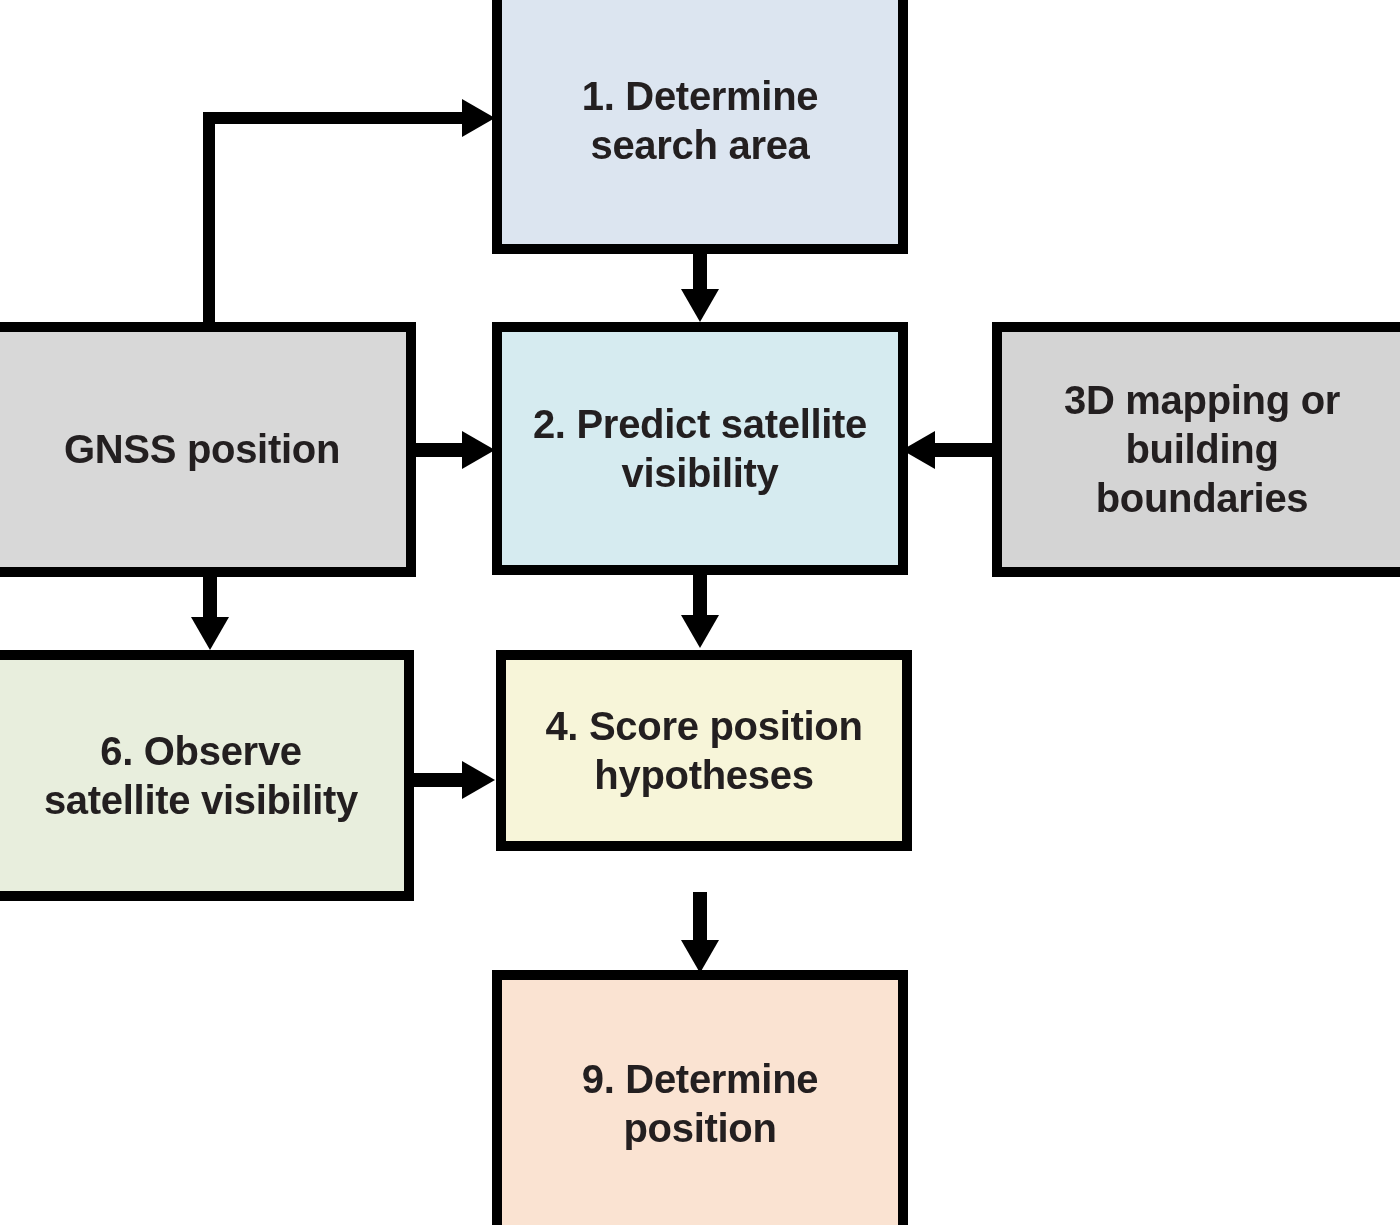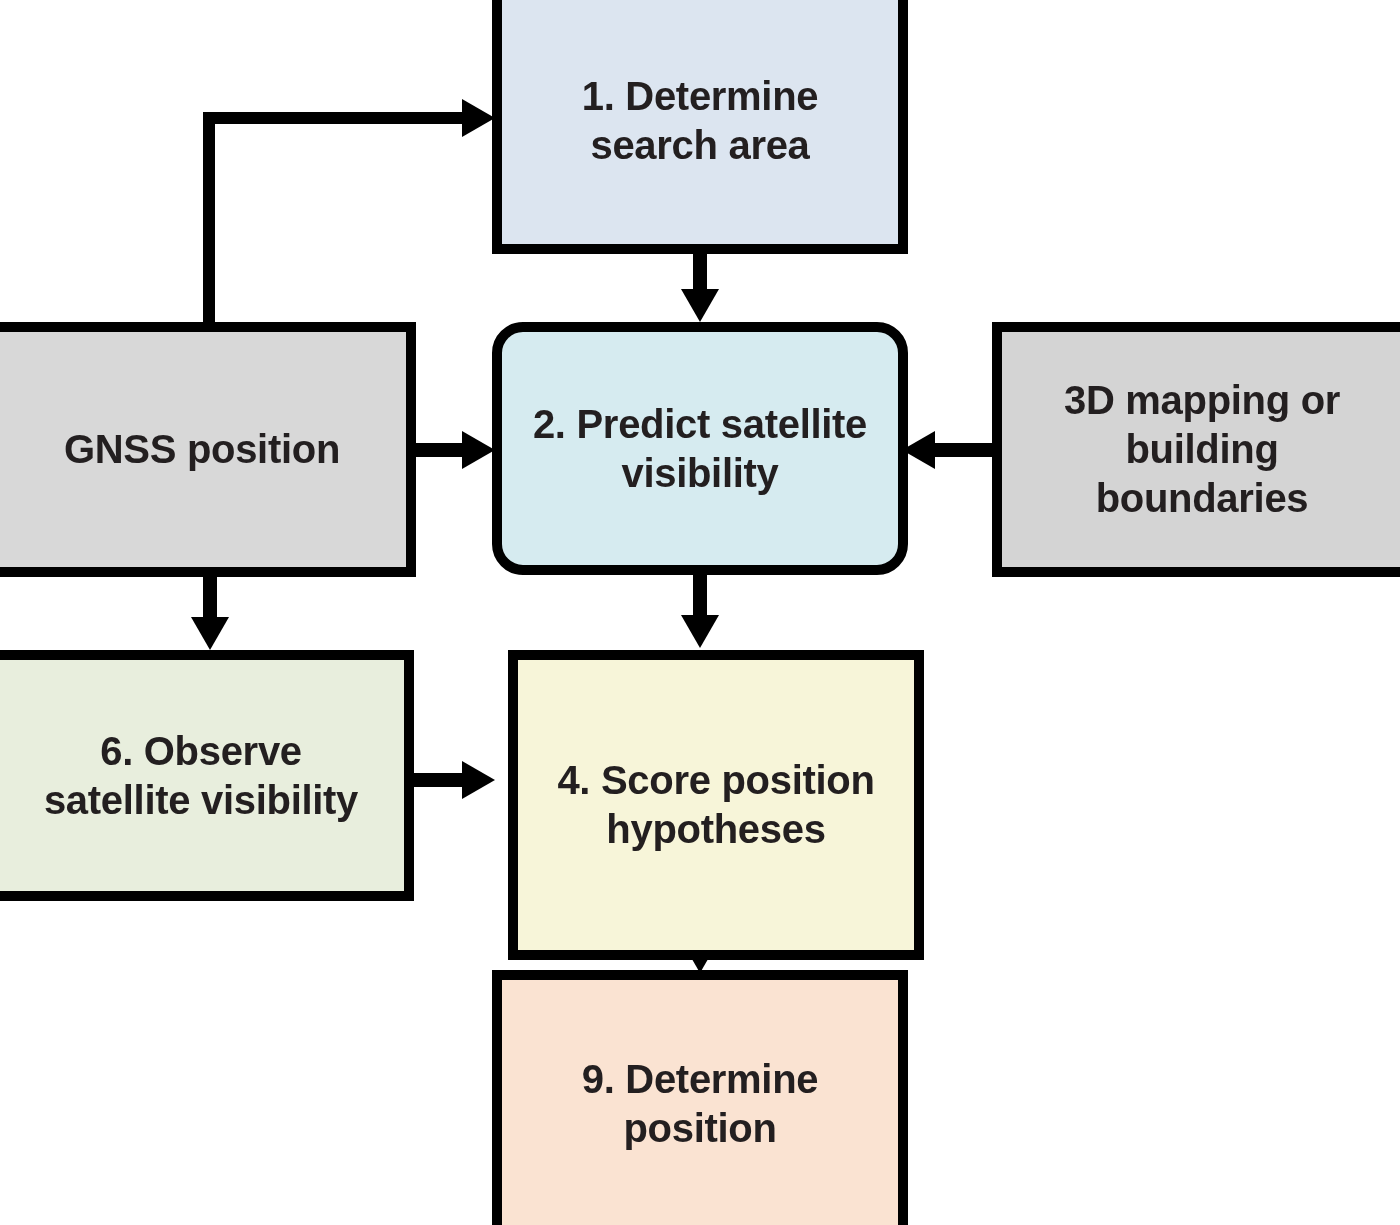--- a/index.html
+++ b/index.html
@@ -33,25 +33,25 @@
     padding: 0 10px;
   }
   .node .label {
     display: block;
     width: 100%;
     white-space: pre-line;
   }
 
   
   #node-1  { left: 492px;  top: -12px;  width: 416px; height: 266px; }
-  #node-2  { left: 492px;  top: 322px;  width: 416px; height: 253px; border-radius: 31px; }
+  #node-2  { left: 492px;  top: 322px;  width: 416px; height: 253px; }
   #node-gnss { left: -12px; top: 322px; width: 428px; height: 255px; }
   #node-3d { left: 992px;  top: 322px;  width: 420px; height: 255px; }
   #node-3  { left: -12px;  top: 650px;  width: 426px; height: 251px; }
-  #node-4  { left: 508px;  top: 650px;  width: 416px; height: 310px; }
+  #node-4  { left: 496px;  top: 650px;  width: 416px; height: 201px; }
   #node-5  { left: 492px;  top: 970px;  width: 416px; height: 267px; }
 
   
   .seg {
     position: absolute;
     background: #000000;
   }
   .arrowhead {
     position: absolute;
     width: 0;

